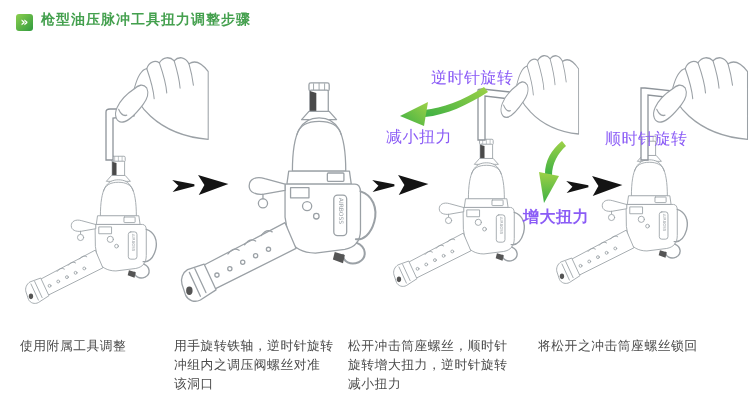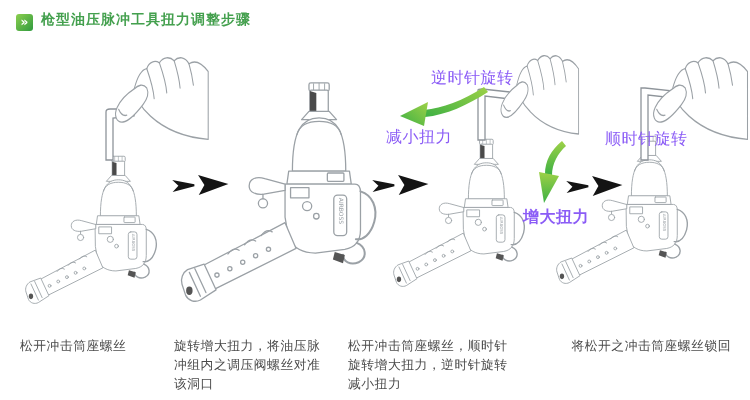--- a/index.html
+++ b/index.html
@@ -30,21 +30,21 @@
   .anno-cw{left:561px;top:129px;margin-left:44px;}
   .anno-inc{left:523px;top:207px;font-weight:bold;}
   
   .caption{
     position:absolute;top:336px;font-size:12.8px;line-height:19px;
     color:#4b4b4b;white-space:pre-line;letter-spacing:0.5px;
   }
   .cap-1{left:20px;width:150px;}
   .cap-2{left:174px;width:164px;}
   .cap-3{left:348px;width:170px;}
-  .cap-4{left:526px;width:205px;text-align:right;}
+  .cap-4{left:538px;width:205px;}
 </style>
 </head>
 <body>
 
 <svg class="stage" viewBox="0 0 750 400">
   <defs>
     <linearGradient id="grnV" x1="0" y1="0" x2="0" y2="1">
       <stop offset="0" stop-color="#9ed147"></stop>
         <stop offset="1" stop-color="#3cb044"></stop>
     </linearGradient>
@@ -149,20 +149,20 @@
 </svg>
 
 <span class="hdr-icon">»</span>
 <h1 class="hdr-title" style="margin:0">枪型油压脉冲工具扭力调整步骤</h1>
 
 <div class="anno anno-ccw">逆时针旋转</div>
 <div class="anno anno-dec">减小扭力</div>
 <div class="anno anno-cw">顺时针旋转</div>
 <div class="anno anno-inc">增大扭力</div>
 
-<div class="caption cap-1">松开冲击筒座螺丝</div>
-<div class="caption cap-2">旋转增大扭力，将油压脉
+<div class="caption cap-1">使用附属工具调整</div>
+<div class="caption cap-2">用手旋转铁轴，逆时针旋转
 冲组内之调压阀螺丝对准
 该洞口</div>
 <div class="caption cap-3">松开冲击筒座螺丝，顺时针
 旋转增大扭力，逆时针旋转
 减小扭力</div>
 <div class="caption cap-4">将松开之冲击筒座螺丝锁回</div>
 
 </body></html>

